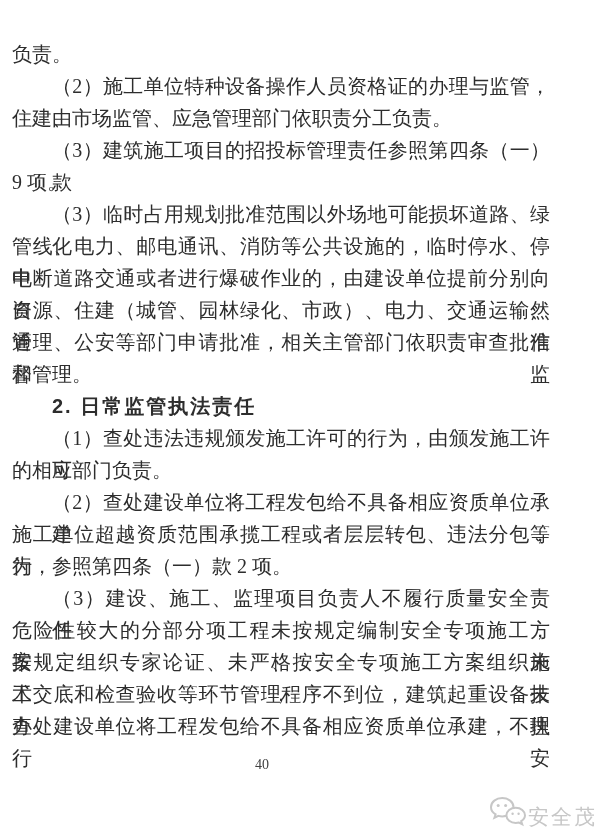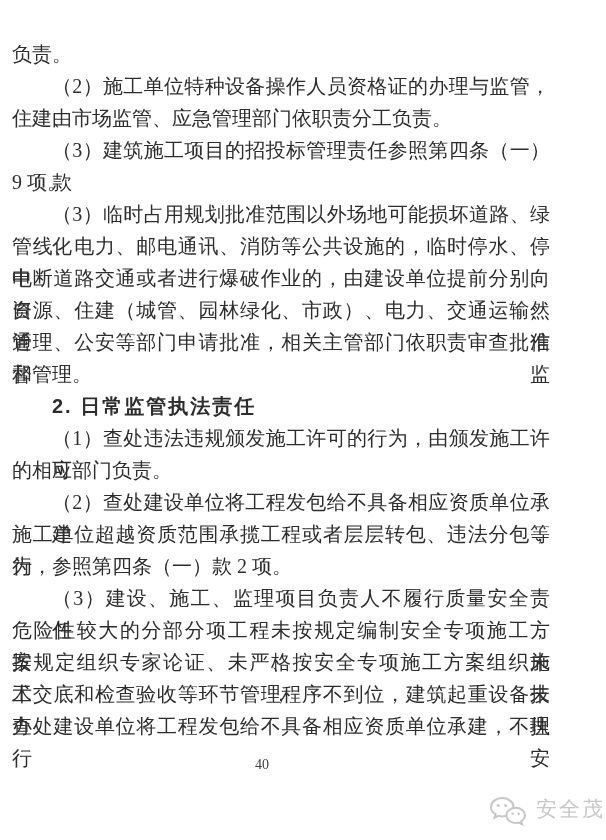--- a/index.html
+++ b/index.html
@@ -53,22 +53,22 @@
     text-align: center;
     font-size: 14px;
     color: #404040;
     line-height: 16px;
   }
   .brand {
     position: absolute;
     top: 795px;
     left: 488px;
     display: flex;
-    align-items: flex-start;
-    gap: 8px;
+    align-items: flex-end;
+    gap: 0;
     color: #c7c7c7;
   }
   .brand-icon { display: block; }
   .brand-name {
     font-size: 21px;
     letter-spacing: 2px;
     font-family: "Liberation Sans", "DejaVu Sans", sans-serif;
   }
 </style>
 </head>

